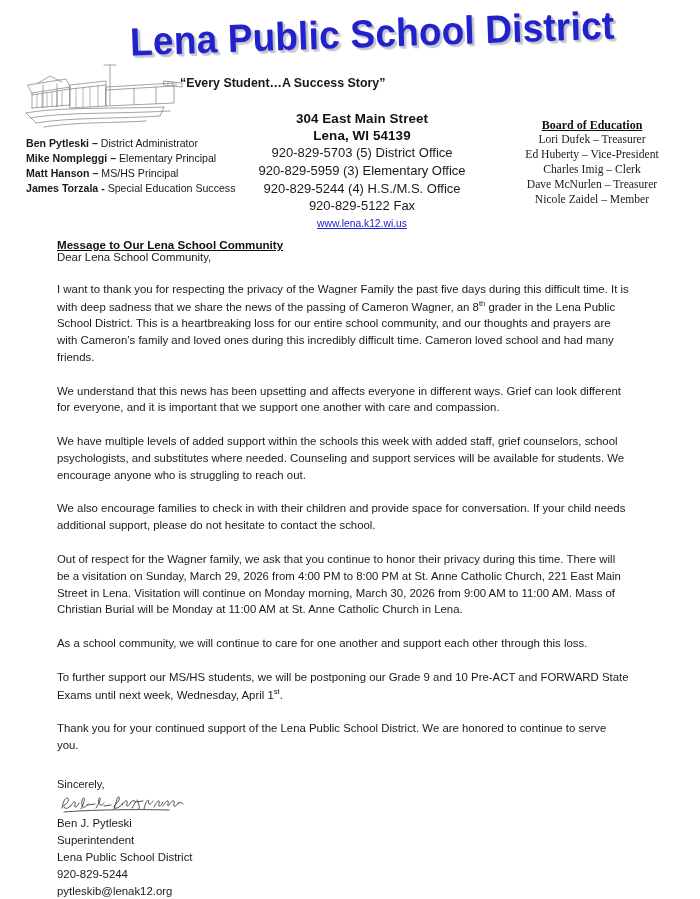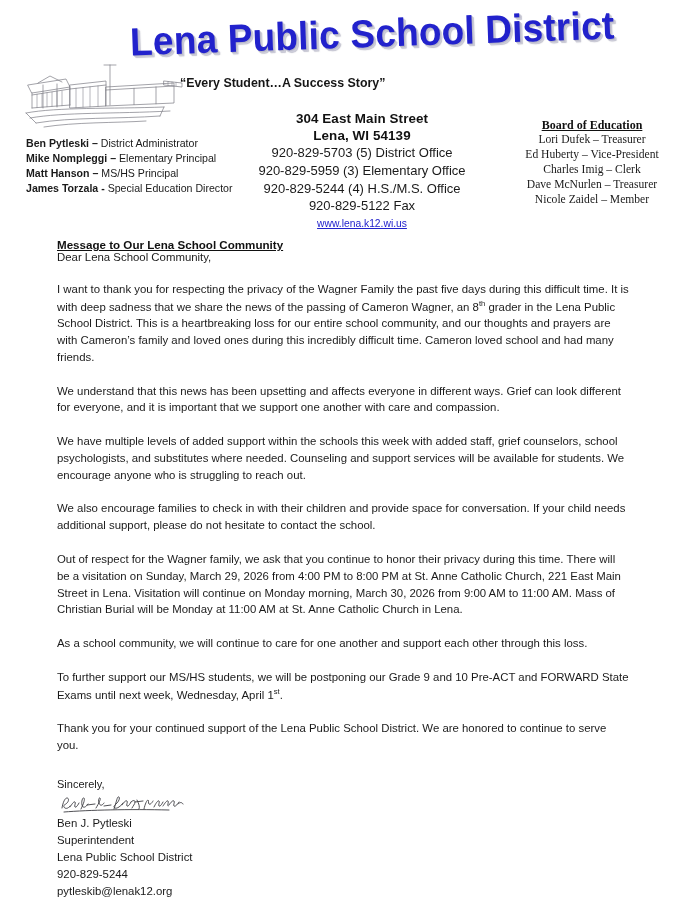--- a/index.html
+++ b/index.html
@@ -271,21 +271,21 @@
     <div class="staff-row">
       <span class="nm">Ben Pytleski</span><span class="nm"> – </span><span>District Administrator</span>
     </div>
     <div class="staff-row">
       <span class="nm">Mike Nompleggi</span><span class="nm"> – </span><span>Elementary Principal</span>
     </div>
     <div class="staff-row">
       <span class="nm">Matt Hanson</span><span class="nm"> – </span><span>MS/HS Principal</span>
     </div>
     <div class="staff-row">
-      <span class="nm">James Torzala</span><span class="nm"> - </span><span>Special Education Director</span>
+      <span class="nm">James Torzala</span><span class="nm"> - </span><span>Special Education Success</span>
     </div>
   </div>
 
   <div class="board-block">
     <div class="board-title">Board of Education</div>
     <div class="board-row">Lori Dufek – Treasurer</div>
     <div class="board-row">Ed Huberty – Vice-President</div>
     <div class="board-row">Charles Imig – Clerk</div>
     <div class="board-row">Dave McNurlen – Treasurer</div>
     <div class="board-row">Nicole Zaidel – Member</div>

